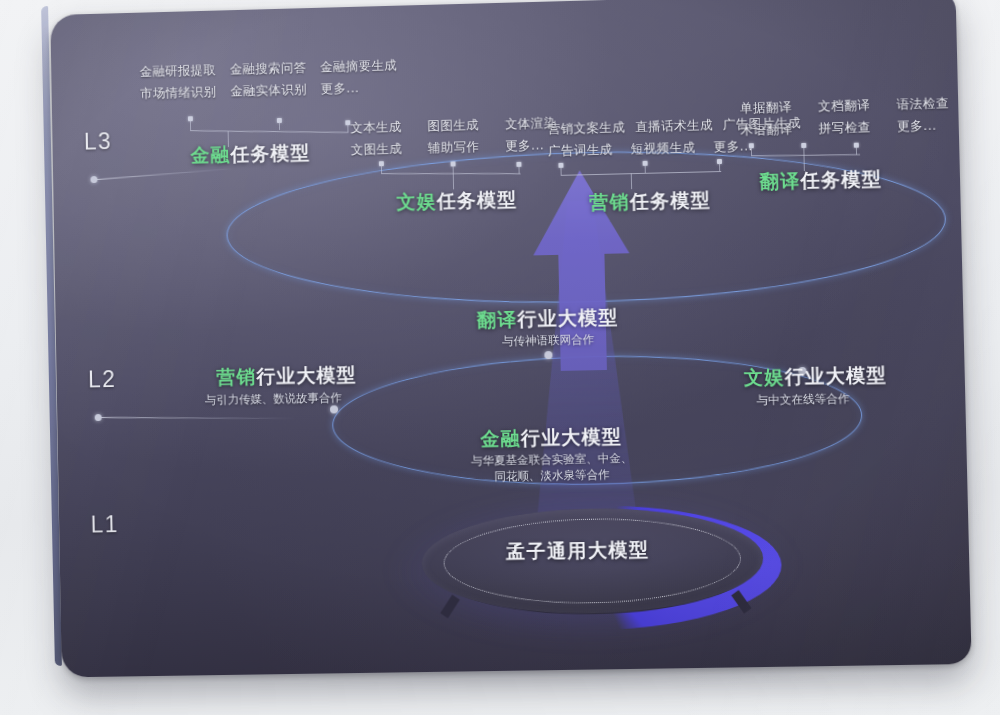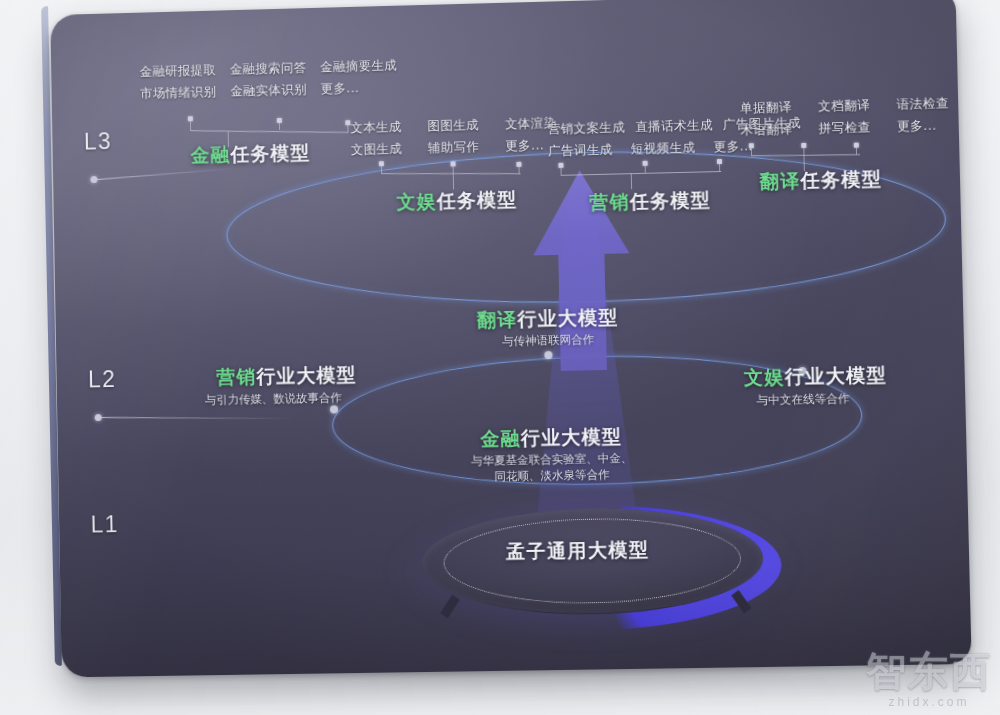--- a/index.html
+++ b/index.html
@@ -452,17 +452,13 @@
         <div id="disc-dotted"></div>
         <div id="l1-title">孟子通用大模型</div>
       </div>
 
       <div id="panel-vign"></div>
     </div>
   </div>
 
   <div id="glare"></div>
 
-  <div id="watermark">
-    <div id="wm-cn">智东西</div>
-    <div id="wm-en">zhidx.com</div>
-  </div>
 </div>
 
 </body></html>

